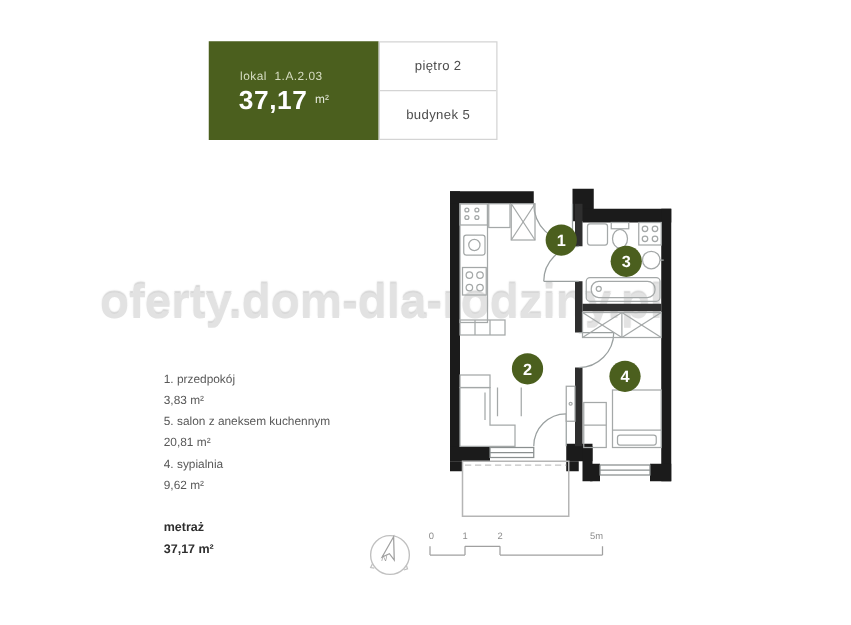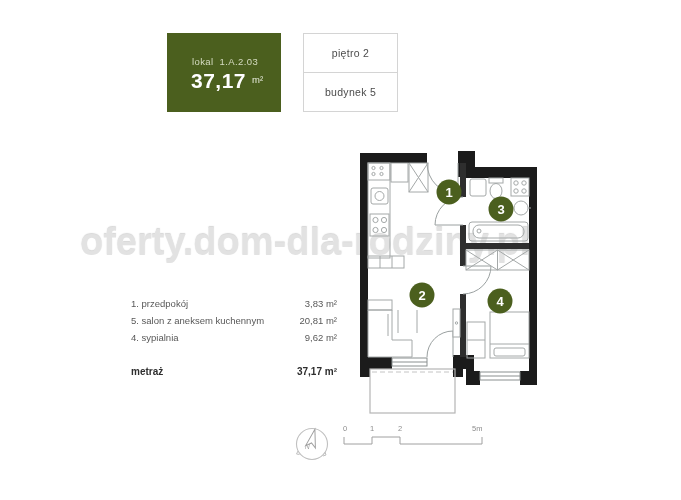--- a/index.html
+++ b/index.html
@@ -1,41 +1,41 @@
 <!DOCTYPE html>
 <html><head>
 <meta charset="utf-8">
 <style>
   html,body{margin:0;padding:0;background:#fff;}
   .page{
     position:relative;width:681px;height:500px;background:#ffffff;overflow:hidden;
     font-family:"Liberation Sans",sans-serif;
   }
   
-  .green-box{position:absolute;left:167px;top:33px;width:114px;height:79px;background:#4b5f1e;}
+  .green-box{position:absolute;left:167px;top:33px;width:136px;height:79px;background:#4b5f1e;}
   .lokal-label{position:absolute;left:25px;top:23px;font-size:9.5px;color:#d6dcc2;letter-spacing:.4px;word-spacing:3px;}
   .area-line{position:absolute;left:24px;top:36px;color:#ffffff;white-space:nowrap;}
   .area-big{font-size:21px;font-weight:bold;letter-spacing:.5px;}
   .area-unit{font-size:9.5px;margin-left:6px;position:relative;top:-5px;color:#e9ede0;}
   .header-cells{position:absolute;left:303px;top:33px;width:95px;height:79px;background:#fff;
     border:1px solid #d4d4d4;box-sizing:border-box;display:flex;flex-direction:column;}
   .header-cell{flex:1;display:flex;align-items:center;justify-content:center;
     font-size:10.5px;color:#4c4c4c;letter-spacing:.3px;}
   .header-cell.first{border-bottom:1px solid #d4d4d4;}
   
   .watermark{
     position:absolute;left:80px;top:221px;z-index:2;white-space:nowrap;
     font-size:38px;font-weight:bold;color:#e2e2e2;letter-spacing:0;
     text-shadow:0 1px 1px rgba(255,255,255,.9),0 -1px 1px rgba(165,165,165,.45);
   }
   
   .plan-svg{position:absolute;left:350px;top:146px;z-index:3;}
   
   .legend{position:absolute;left:131px;top:295px;width:206px;font-size:9.5px;color:#585858;}
-  .legend-row{display:flex;justify-content:space-between;align-items:baseline;line-height:17px;}
+  .legend-row{display:flex;justify-content:space-between;align-items:baseline;line-height:17px;flex-direction:column;}
   .legend-row.total{font-weight:bold;color:#2e2e2e;font-size:10px;margin-top:17px;}
   
   .compass{position:absolute;left:293px;top:423px;width:38px;height:40px;}
   .scalebar{position:absolute;left:343px;top:424px;width:144px;height:24px;}
   .scalebar .tick-label{position:absolute;top:0;font-size:7.5px;color:#8d8d8d;}
   .scalebar .t0{left:0;} .scalebar .t1{left:27px;} .scalebar .t2{left:55px;} .scalebar .t3{left:129px;}
   .scalebar svg{position:absolute;left:0;top:10px;}
   .tolerance-note{position:absolute;left:343px;top:449px;font-size:8.5px;color:#8f8f8f;letter-spacing:.2px;}
 </style>
 </head>

